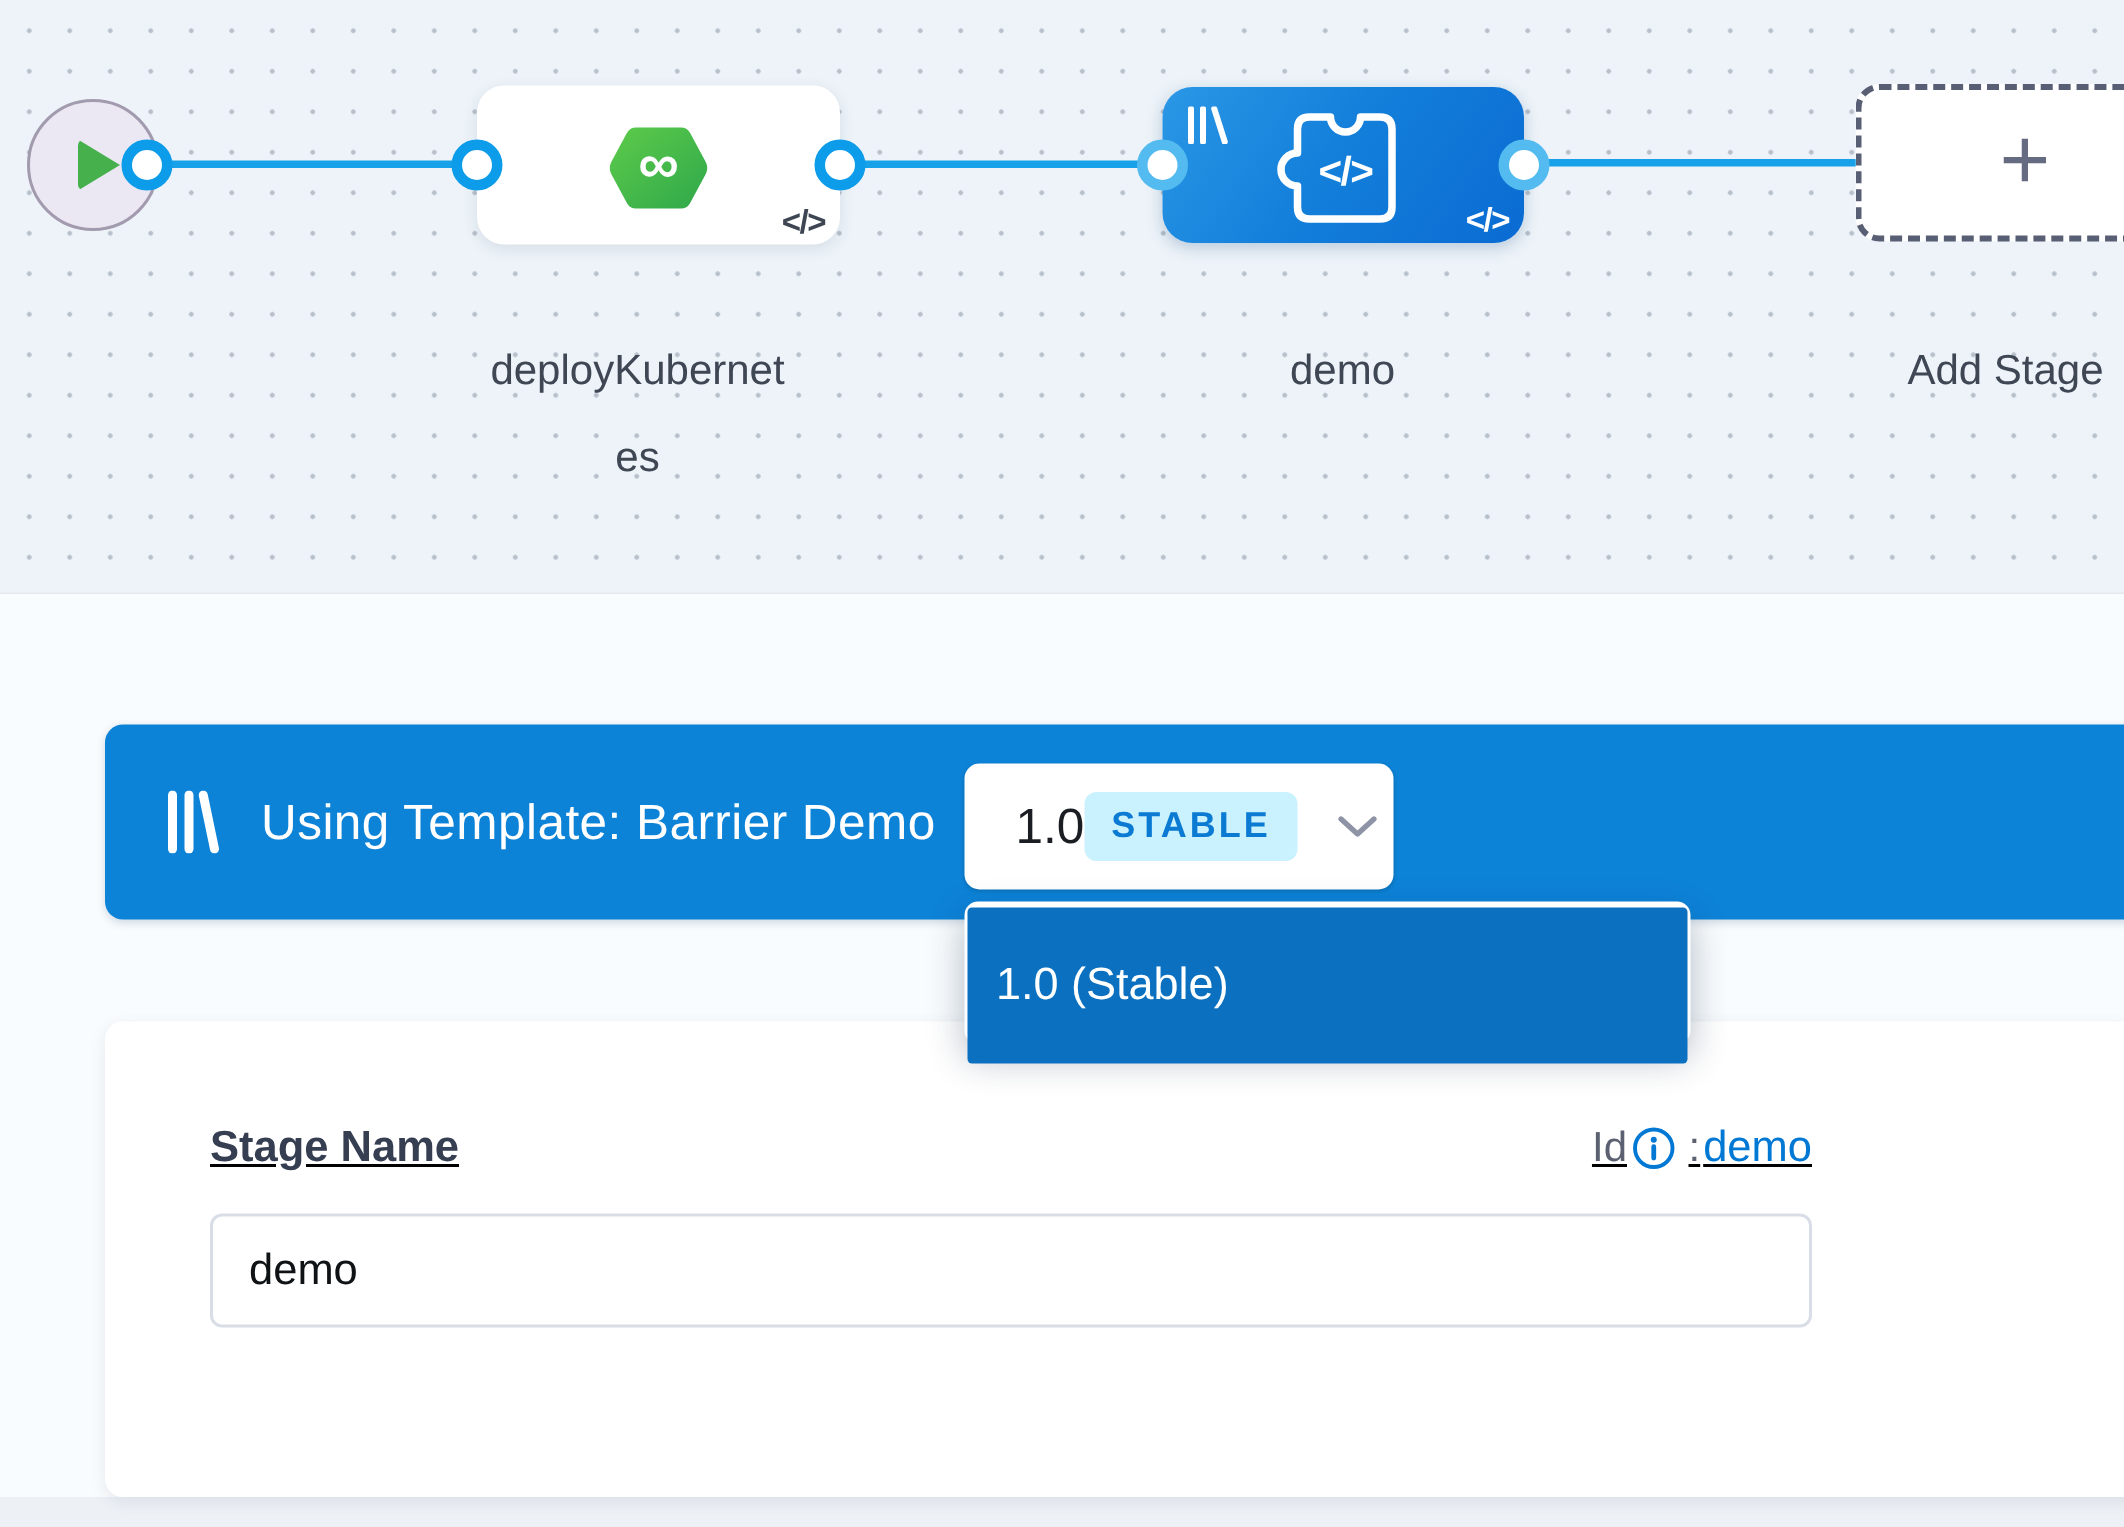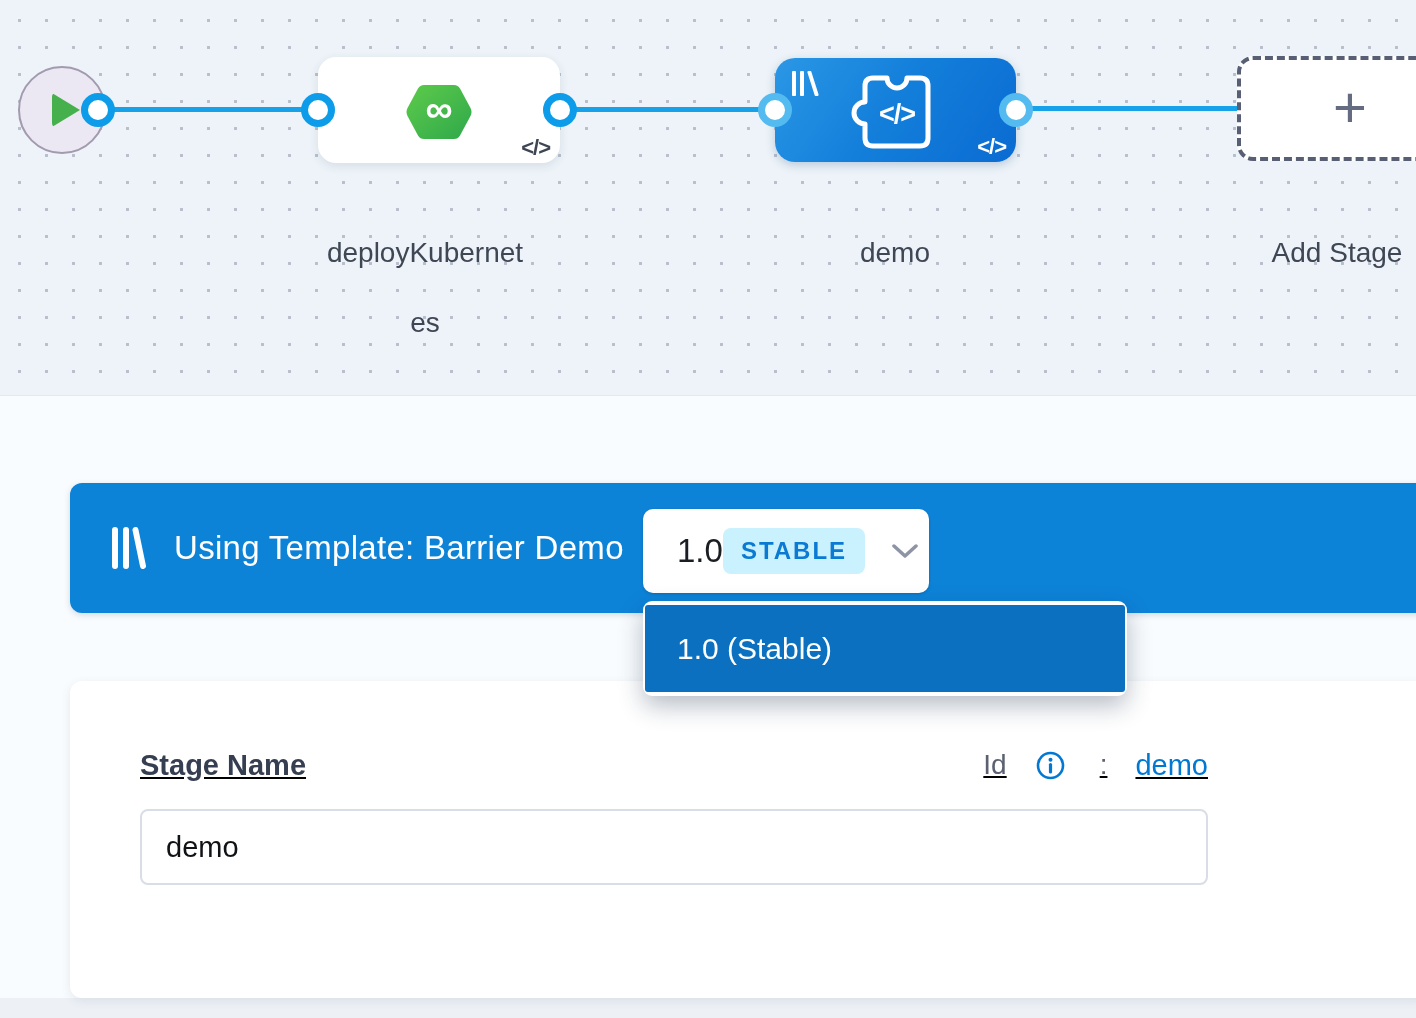--- a/index.html
+++ b/index.html
@@ -50,21 +50,21 @@
   .node-demo .code-toggle { color:#ffffff; }
   .node-demo .tpl-icon { position:absolute; left:16px; top:13px; }
   .node-demo .puzzle { position:absolute; left:50%; top:13px; transform:translateX(-50%); }
   .node-add {
     left:1237px; top:56px; width:226px; height:105px; border-radius:16px;
     background:#ffffff; border:4px dashed #585e73;
     display:flex; align-items:center; justify-content:center;
   }
   .plus-glyph { font-size:58px; font-weight:400; color:#656c82; line-height:1; margin-top:-4px; }
   .node-label {
-    position:absolute; top:218px; font-size:28px; line-height:70px; color:#3f4654;
+    position:absolute; top:218px; font-size:28px; line-height:58px; color:#3f4654;
     text-align:center; word-break:break-all; z-index:2;
   }
   .label-deploy { left:320px; width:210px; }
   .label-demo  { left:795px; width:200px; }
   .label-add   { left:1237px; width:200px; white-space:nowrap; }
 
   
   .section2 { position:absolute; left:0; top:396px; width:1416px; height:622px; background:#f9fcfe; }
   .bottom-strip { position:absolute; left:0; top:998px; width:1416px; height:20px; background:#edf1f6; }
 
@@ -88,37 +88,37 @@
   }
   .chevron { margin-left:27px; display:flex; align-items:center; }
 
   
   .version-menu {
     position:absolute; left:643px; top:601px; width:484px; height:95px;
     background:#ffffff; border-radius:9px; z-index:10; padding:4px 2px;
     box-shadow:0 10px 24px rgba(20,40,70,0.30);
   }
   .version-menu-item {
-    height:87px; background:#0a70bf; border-radius:3px;
-    display:flex; align-items:center; padding-left:32px;
+    height:104px; background:#0a70bf; border-radius:3px;
+    display:flex; align-items:center; padding-left:19px;
     color:#ffffff; font-size:30px; cursor:pointer;
   }
 
   
   .stage-card {
     position:absolute; left:70px; top:681px; width:1360px; height:317px;
     background:#ffffff; border-radius:12px; z-index:2;
     box-shadow:0 3px 10px rgba(80,95,120,0.12);
   }
   .form-header {
     position:absolute; left:70px; top:62px; width:1068px; height:44px;
     display:flex; align-items:center; justify-content:space-between;text-decoration:underline;
   }
   .stage-name-label { font-size:29px; font-weight:600; color:#363e51; }
-  .id-row { display:flex; align-items:center; gap:28px; }
+  .id-row { display:flex; align-items:center; gap:2px; }
   .id-label { font-size:28px; color:#5b6171; }
   .id-colon { font-size:28px; color:#5b6171; margin-left:6px; }
   .id-value { font-size:29px; color:#0278d5; cursor:pointer; }
   .stage-name-input {
     position:absolute; left:70px; top:128px; width:1068px; height:76px;
     border:2px solid #d9dde6; border-radius:8px; background:#ffffff;
     font-family:"Liberation Sans", sans-serif; font-size:29px; color:#101316;
     padding-left:24px; outline:none;
   }
 </style>

